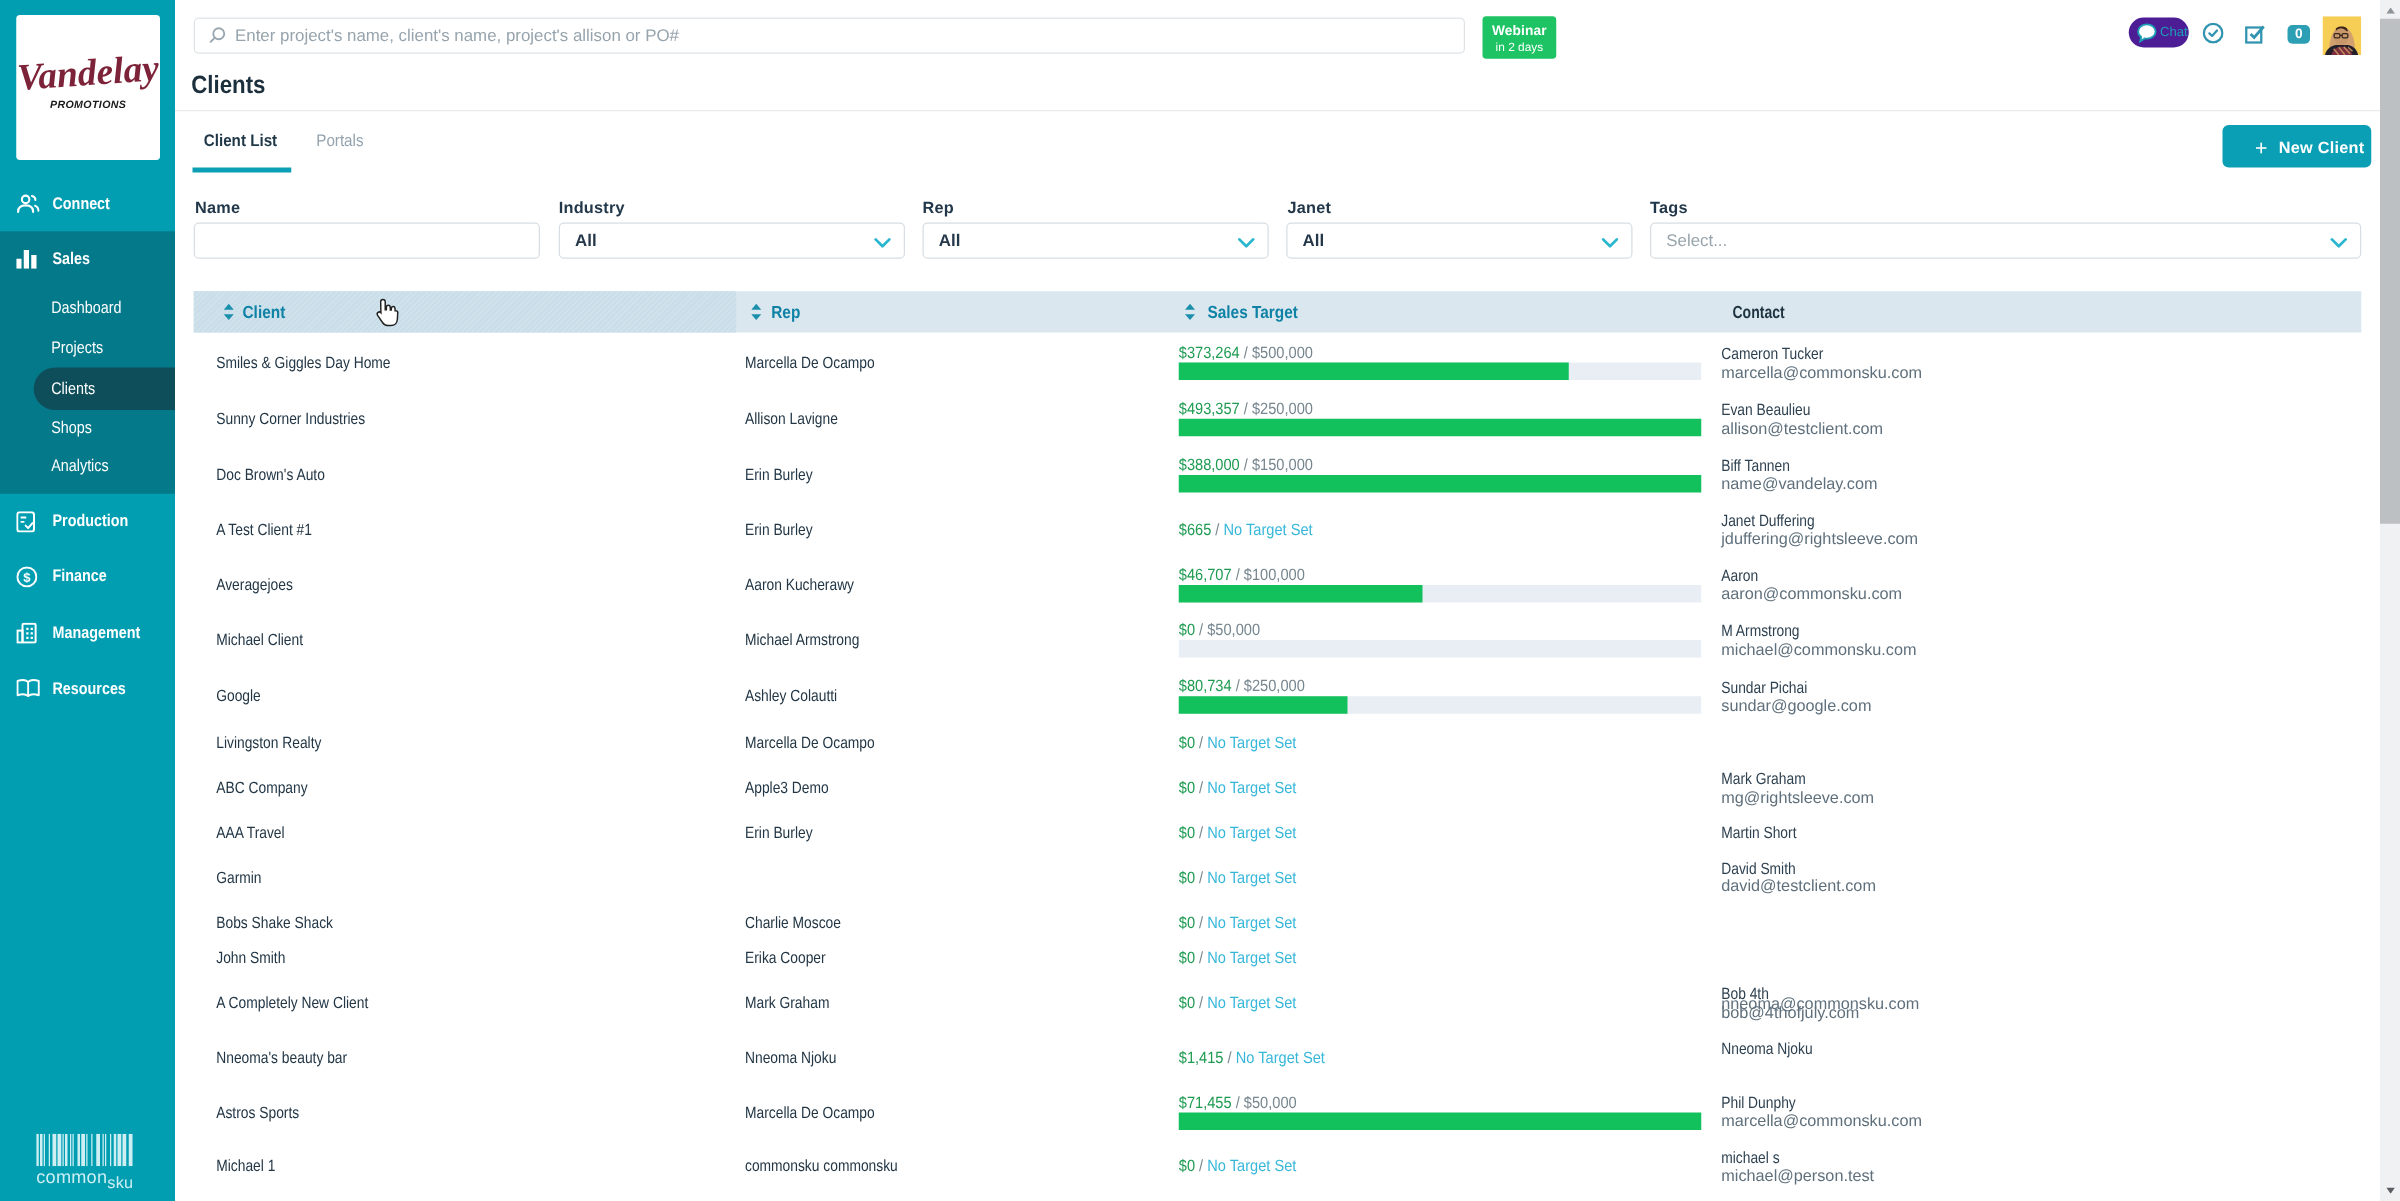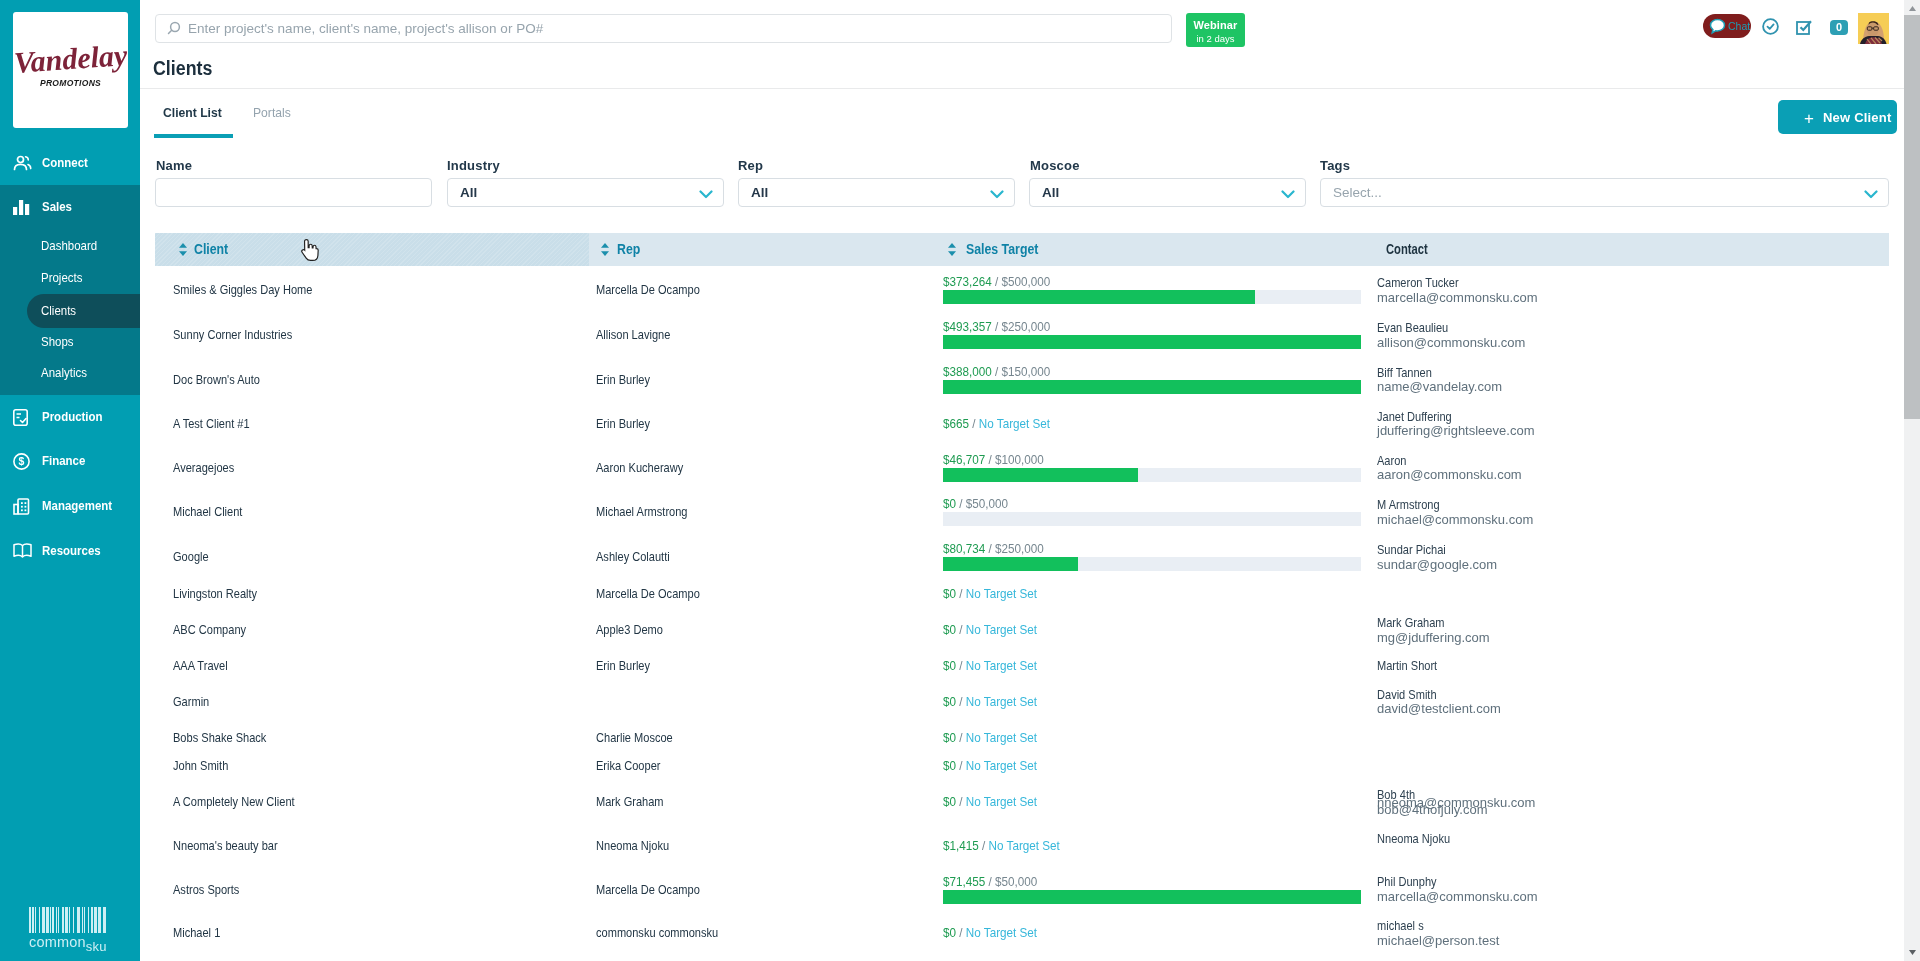--- a/index.html
+++ b/index.html
@@ -16,21 +16,21 @@
 #vand{position:absolute;left:0;top:30px;width:115px;text-align:center;font-family:"Liberation Serif",serif;font-style:italic;font-weight:700;font-size:30px;color:#7D2339;transform:rotate(-4deg);}
 #vandp{position:absolute;left:0;top:66px;width:115px;text-align:center;font-family:"Liberation Sans",sans-serif;font-style:italic;font-weight:700;font-size:8.5px;color:#1a1a1a;letter-spacing:.3px;}
 #csku{position:absolute;left:29px;top:907px;}
 #cskutxt{position:absolute;left:29px;top:934px;width:80px;color:#CDEFF4;font-size:14.5px;letter-spacing:.2px;}
 
 #search{position:absolute;left:155px;top:14px;width:1017px;height:29px;border:1px solid #DFE3E6;border-radius:4px;background:#fff;}
 #searchtxt{position:absolute;left:188px;top:21px;height:16px;line-height:16px;font-size:13.5px;color:#97A4AD;}
 #webinar{position:absolute;left:1186px;top:13px;width:59px;height:34px;background:#1EC464;border-radius:3px;color:#fff;text-align:center;}
 #webinar b{display:block;font-size:11px;margin-top:6px;letter-spacing:.1px;}
 #webinar span{display:block;font-size:9.5px;margin-top:2px;}
-#chatpill{position:absolute;left:1703px;top:14px;width:48px;height:24px;background:#7f1d1d;border-radius:12px;}
+#chatpill{position:absolute;left:1703px;top:14px;width:48px;height:24px;background:#4c1d95;border-radius:12px;}
 #chatpill span{position:absolute;left:25px;top:6px;font-size:10.5px;color:#1D9EB5;}
 #badge0{position:absolute;left:1830px;top:20px;width:18px;height:15px;background:#2D9FB4;border-radius:4px;color:#fff;font-size:11px;font-weight:700;text-align:center;line-height:15px;}
 
 #h1{position:absolute;left:153px;top:57px;font-size:20px;font-weight:700;color:#1C2F3D;transform:scaleX(.89);transform-origin:left center;}
 #tab1{position:absolute;left:163px;top:105px;font-size:13.5px;font-weight:700;color:#1F3747;transform:scaleX(.9);transform-origin:left center;}
 #tab2{position:absolute;left:253px;top:105px;font-size:13.5px;color:#94A3AE;transform:scaleX(.9);transform-origin:left center;}
 #tabline{position:absolute;left:154px;top:134px;width:79px;height:4px;background:#0A9FB5;}
 #newclient{position:absolute;left:1778px;top:100px;width:119px;height:34px;background:#0A9FB5;border-radius:5px;color:#fff;}
 #newclient span{position:absolute;left:45px;top:10px;font-size:13px;font-weight:700;letter-spacing:.2px;}
 #newclient .plus{position:absolute;left:26px;top:9px;font-size:17px;font-weight:400;}
@@ -189,21 +189,21 @@
 <div id="tab2">Portals</div>
 <div id="tabline"></div>
 <div id="newclient">
       <span class="plus">+</span>
       <span>New Client</span>
     </div>
 
 <div class="flabel" style="left:156px">Name</div>
 <div class="flabel" style="left:447px">Industry</div>
 <div class="flabel" style="left:738px">Rep</div>
-<div class="flabel" style="left:1030px">Moscoe</div>
+<div class="flabel" style="left:1030px">Janet</div>
 <div class="flabel" style="left:1320px">Tags</div>
 <div class="fbox" style="left:155px;width:277px"></div>
 <div class="fbox" style="left:447px;width:277px">
       <span class="all">All</span>
   <svg class="chev" style="left:251px" width="14" height="9" viewBox="0 0 14 9">
         <path d="M1.5 1.5 L7 7 L12.5 1.5" fill="none" stroke="#29B6CE" stroke-width="2.2" stroke-linecap="round" stroke-linejoin="round"></path>
       </svg>
     </div>
 <div class="fbox" style="left:738px;width:277px">
       <span class="all">All</span>
@@ -256,21 +256,21 @@
     </div>
 <div class="cn" style="top:274px">Cameron Tucker</div>
 <div class="ce" style="top:288.5px">marcella@commonsku.com</div>
 <div class="cl" style="top:326px">Sunny Corner Industries</div>
 <div class="rp" style="top:326px">Allison Lavigne</div>
 <div class="sa" style="top:318px"><span class="gr">$493,357</span><span class="sl"> / $250,000</span></div>
 <div class="bar" style="top:335px">
       <div class="fill" style="width:418px"></div>
     </div>
 <div class="cn" style="top:319px">Evan Beaulieu</div>
-<div class="ce" style="top:333.5px">allison@commonsku.com</div>
+<div class="ce" style="top:333.5px">allison@testclient.com</div>
 <div class="cl" style="top:371px">Doc Brown's Auto</div>
 <div class="rp" style="top:371px">Erin Burley</div>
 <div class="sa" style="top:363px"><span class="gr">$388,000</span><span class="sl"> / $150,000</span></div>
 <div class="bar" style="top:380px">
       <div class="fill" style="width:418px"></div>
     </div>
 <div class="cn" style="top:363.5px">Biff Tannen</div>
 <div class="ce" style="top:378px">name@vandelay.com</div>
 <div class="cl" style="top:415px">A Test Client #1</div>
 <div class="rp" style="top:415px">Erin Burley</div>
@@ -299,21 +299,21 @@
     </div>
 <div class="cn" style="top:541px">Sundar Pichai</div>
 <div class="ce" style="top:555.5px">sundar@google.com</div>
 <div class="cl" style="top:585px">Livingston Realty</div>
 <div class="rp" style="top:585px">Marcella De Ocampo</div>
 <div class="sa" style="top:585px"><span class="gr">$0</span><span class="sl"> / </span><span class="nt">No Target Set</span></div>
 <div class="cl" style="top:621px">ABC Company</div>
 <div class="rp" style="top:621px">Apple3 Demo</div>
 <div class="sa" style="top:621px"><span class="gr">$0</span><span class="sl"> / </span><span class="nt">No Target Set</span></div>
 <div class="cn" style="top:614px">Mark Graham</div>
-<div class="ce" style="top:628.5px">mg@jduffering.com</div>
+<div class="ce" style="top:628.5px">mg@rightsleeve.com</div>
 <div class="cl" style="top:657px">AAA Travel</div>
 <div class="rp" style="top:657px">Erin Burley</div>
 <div class="sa" style="top:657px"><span class="gr">$0</span><span class="sl"> / </span><span class="nt">No Target Set</span></div>
 <div class="cn" style="top:657px">Martin Short</div>
 <div class="cl" style="top:693px">Garmin</div>
 <div class="sa" style="top:693px"><span class="gr">$0</span><span class="sl"> / </span><span class="nt">No Target Set</span></div>
 <div class="cn" style="top:685.5px">David Smith</div>
 <div class="ce" style="top:700px">david@testclient.com</div>
 <div class="cl" style="top:729px">Bobs Shake Shack</div>
 <div class="rp" style="top:729px">Charlie Moscoe</div>

